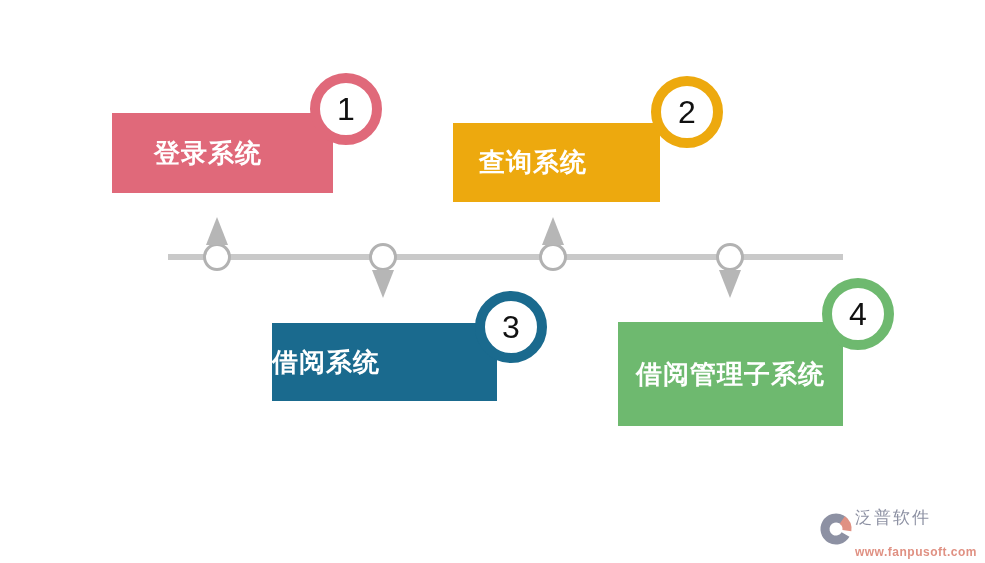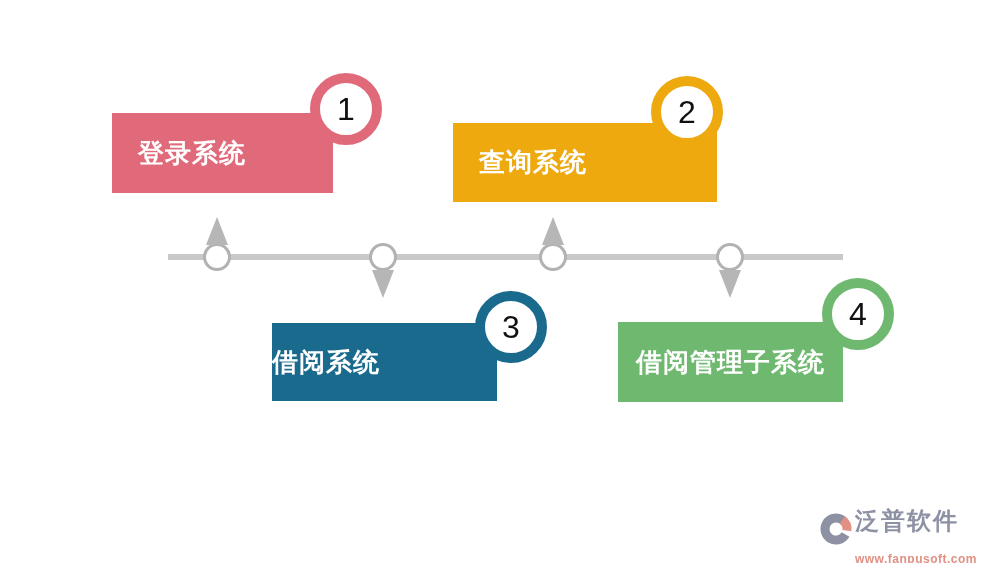--- a/index.html
+++ b/index.html
@@ -27,37 +27,37 @@
   .a4{left:719px;top:270px}
 
   
   .box{position:absolute;background:var(--c);color:#ffffff;
        font-size:26px;font-weight:bold;letter-spacing:1px;
        display:flex;align-items:center;box-sizing:border-box}
   .badge{position:absolute;width:52px;height:52px;border-radius:50%;
          border:10px solid var(--c);background:#ffffff;
          display:flex;align-items:center;justify-content:center;
          font-size:32px;color:#111;z-index:2}
-  .s1 .box{left:112px;top:113px;width:221px;height:80px;padding-left:26px}
+  .s1 .box{left:112px;top:113px;width:221px;height:80px;padding-left:42px}
   .s1 .badge{left:310px;top:73px}
-  .s2 .box{left:453px;top:123px;width:264px;height:79px;padding-left:26px}
+  .s2 .box{left:453px;top:123px;width:207px;height:79px;padding-left:26px}
   .s2 .badge{left:651px;top:76px}
   .s3 .box{left:272px;top:323px;width:225px;height:78px;}
   .s3 .badge{left:475px;top:291px}
-  .s4 .box{left:618px;top:322px;width:225px;height:80px;justify-content:center}
+  .s4 .box{left:618px;top:322px;width:225px;height:104px;justify-content:center}
   .s4 .badge{left:822px;top:278px}
 
   
   .watermark{position:absolute;right:8px;top:509px;display:flex;align-items:flex-start}
   .wm-icon{width:34px;height:34px;margin-top:3px}
   .wm-icon svg{width:34px;height:34px;display:block}
   .arc-gray{stroke:var(--brand)}
   .arc-salmon{stroke:var(--wmurl)}
   .wm-text{display:flex;flex-direction:column;line-height:1;margin-left:2px}
-  .wm-brand{font-size:24px;font-weight:bold;color:var(--brand);letter-spacing:2px}
+  .wm-brand{font-size:17px;font-weight:normal;color:var(--brand);letter-spacing:2px}
   .wm-url{font-size:12px;font-weight:bold;color:var(--wmurl);margin-top:20px;letter-spacing:.5px}
 </style>
 </head>
 <body style="--line: #c9c9c9; --nodefill: #ffffff; --nodestroke: #b2b2b2; --arrow: #b6b6b6; --brand: #8d91a3; --wmurl: #e09183;">
 
 <div class="tl-line"></div>
 <div class="node n1"></div>
 <div class="node n2"></div>
 <div class="node n3"></div>
 <div class="node n4"></div>

